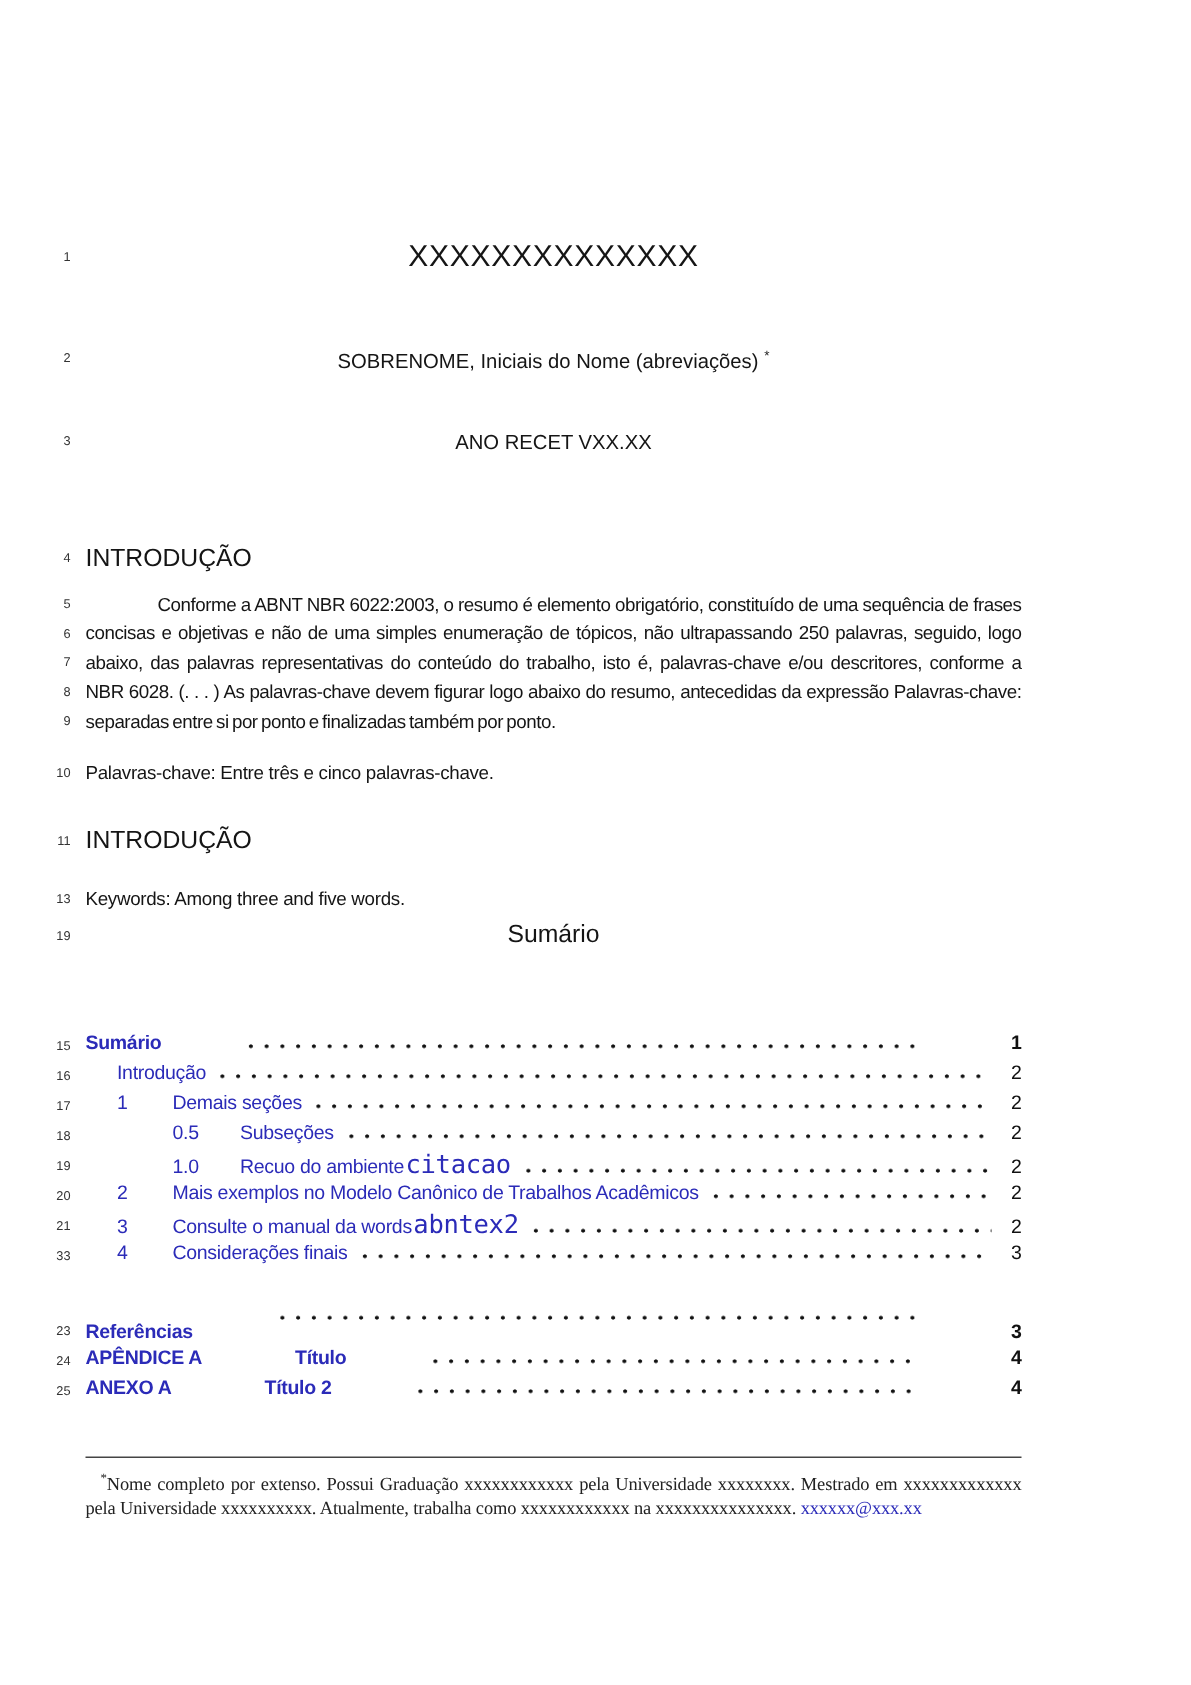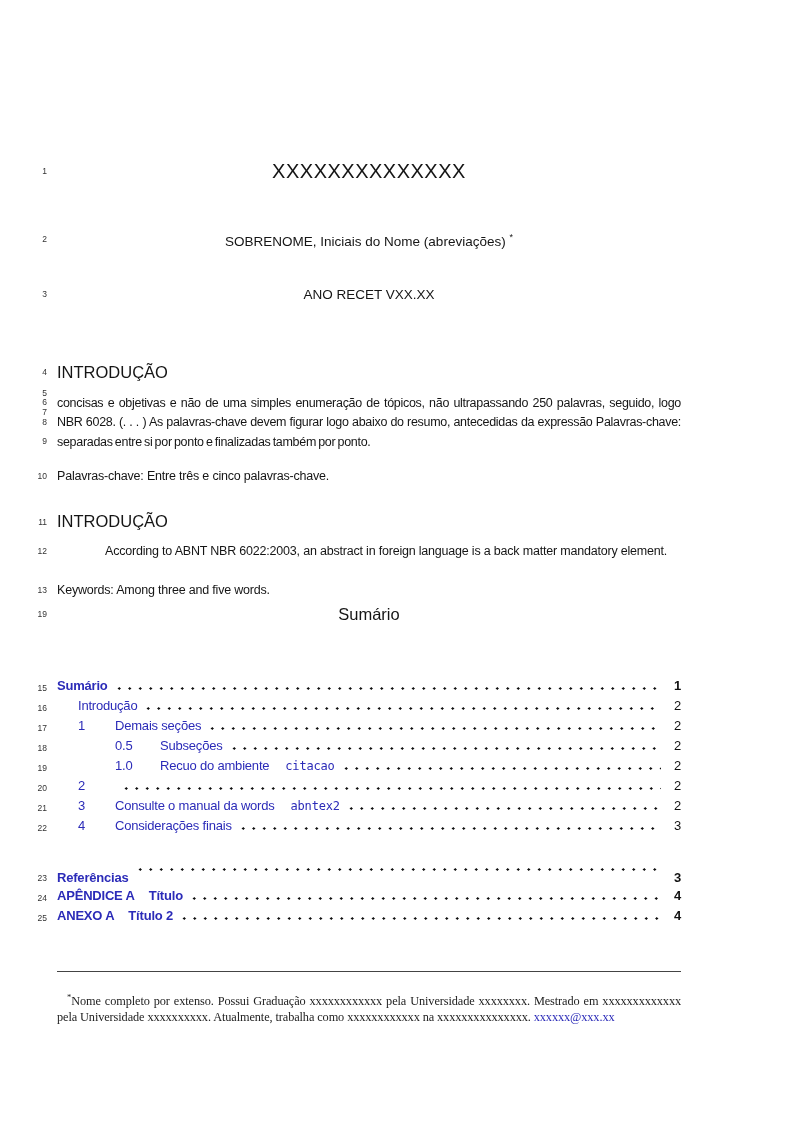--- a/index.html
+++ b/index.html
@@ -31,39 +31,39 @@
   .kw-label{font-weight:400;}
   .heading-2{margin-top:26px;}
   .abs-body{margin-top:10px;font-size:12.5px;line-height:19.5px;letter-spacing:-0.2px;text-indent:48px;}
   .kw-row.kw2-row{margin-top:19px;}
   .sumario-heading{margin-top:5px;}
   .toc{margin-top:53px;}
   .toc-row{
     position:relative;display:flex;align-items:baseline;height:20px;
     font-size:13px;letter-spacing:-0.2px;color:#2b2bb8;cursor:pointer;
   }
-  .toc-row.bold{font-weight:700;}
+  .toc-row.bold{font-weight:700;gap:48px;}
   .toc-row.gap{margin-top:30px;align-items:center;}
   .toc-row.indent1{padding-left:21px;}
   .toc-row.indent2{padding-left:58px;}
   .toc-num{flex:none;}
   .indent1 .toc-num{width:37px;}
   .indent2 .toc-num{width:45px;}
   .indent0 .toc-num{margin-right:14px;}
   .toc-label{flex:none;white-space:nowrap;}
-  .toc-mono{font-family:"DejaVu Sans Mono",monospace;font-size:12px;margin-left:16px;flex:none;}
+  .toc-mono{font-family:"DejaVu Sans Mono",monospace;font-size:17px;margin-left:1px;flex:none;}
   .leader{
     flex:1;height:3px;margin:0 6px;align-self:baseline;min-width:20px;
     background-image:radial-gradient(circle,#111 1.1px,transparent 1.4px);
     background-size:10.5px 3px;background-repeat:repeat-x;background-position:left bottom;
   }
   .toc-page{flex:none;min-width:14px;text-align:right;color:#111;}
   .footnote{
     position:absolute;left:57px;width:624px;top:971px;
-    border-top:1px solid #444;padding-top:17px;
+    border-top:1px solid #444;padding-top:5px;
     font-family:"Liberation Serif",serif;font-size:12.3px;line-height:16px;
     letter-spacing:-0.1px;color:#222;text-indent:10px;text-align:justify;
   }
   .footnote sup{font-size:8.5px;}
   .footnote .email{color:#2b2bb8;cursor:pointer;}
 </style>
 </head>
 <body>
 
 <div class="page">
@@ -82,41 +82,37 @@
     <span class="ln">3</span>
     <span>ANO RECET VXX.XX</span>
   </div>
 
   <div class="row heading heading-1">
     <span class="ln">4</span>
     <span>INTRODUÇÃO</span>
   </div>
 
   <div class="para" id="resumo-lines">
-      <div class="row para-line first"><span class="ln">5</span></div>
+      <div class="row para-line first"><span class="ln">5</span><span>Conforme a ABNT NBR 6022:2003, o resumo é elemento obrigatório, constituído de uma sequência de frases</span></div>
       <div class="row para-line"><span class="ln">6</span><span>concisas e objetivas e não de uma simples enumeração de tópicos, não ultrapassando 250 palavras, seguido, logo</span></div>
-      <div class="row para-line"><span class="ln">7</span></div>
+      <div class="row para-line"><span class="ln">7</span><span>abaixo, das palavras representativas do conteúdo do trabalho, isto é, palavras-chave e/ou descritores, conforme a</span></div>
       <div class="row para-line"><span class="ln">8</span><span>NBR 6028. (. . . ) As palavras-chave devem figurar logo abaixo do resumo, antecedidas da expressão Palavras-chave:</span></div>
       <div class="row para-line last"><span class="ln">9</span><span>separadas entre si por ponto e finalizadas também por ponto.</span></div>
     </div>
 
   <div class="row kw-row">
     <span class="ln">10</span>
     <span class="kw-label">Palavras-chave</span><span>: Entre três e cinco palavras-chave.</span>
   </div>
 
   <div class="row heading heading-2">
     <span class="ln">11</span>
     <span>INTRODUÇÃO</span>
   </div>
 
-  <div class="row abs-body">
-    <span class="ln">12</span>
-    <span>According to ABNT NBR 6022:2003, an abstract in foreign language is a back matter mandatory element.</span>
-  </div>
 
   <div class="row kw-row kw2-row">
     <span class="ln">13</span>
     <span class="kw-label">Keywords</span><span>: Among three and five words.</span>
   </div>
 
   <div class="row center heading sumario-heading">
     <span class="ln">19</span>
     <span>Sumário</span>
   </div>
@@ -152,33 +148,34 @@
         <span class="ln">19</span>
         <span class="toc-num">1.0</span>
         <span class="toc-label">Recuo do ambiente</span>
         <span class="toc-mono">citacao</span>
         <span class="leader"></span>
         <span class="toc-page">2</span>
       </div>
       <div class="toc-row indent1">
         <span class="ln">20</span>
         <span class="toc-num">2</span>
+        <span class="toc-label">Mais exemplos no Modelo Canônico de Trabalhos Acadêmicos</span>
         <span class="leader"></span>
         <span class="toc-page">2</span>
       </div>
       <div class="toc-row indent1">
         <span class="ln">21</span>
         <span class="toc-num">3</span>
         <span class="toc-label">Consulte o manual da words</span>
         <span class="toc-mono">abntex2</span>
         <span class="leader"></span>
         <span class="toc-page">2</span>
       </div>
       <div class="toc-row indent1">
-        <span class="ln">22</span>
+        <span class="ln">33</span>
         <span class="toc-num">4</span>
         <span class="toc-label">Considerações finais</span>
         <span class="leader"></span>
         <span class="toc-page">3</span>
       </div>
       <div class="toc-row indent0 bold gap">
         <span class="ln">23</span>
         <span class="toc-label">Referências</span>
         <span class="leader"></span>
         <span class="toc-page">3</span>

